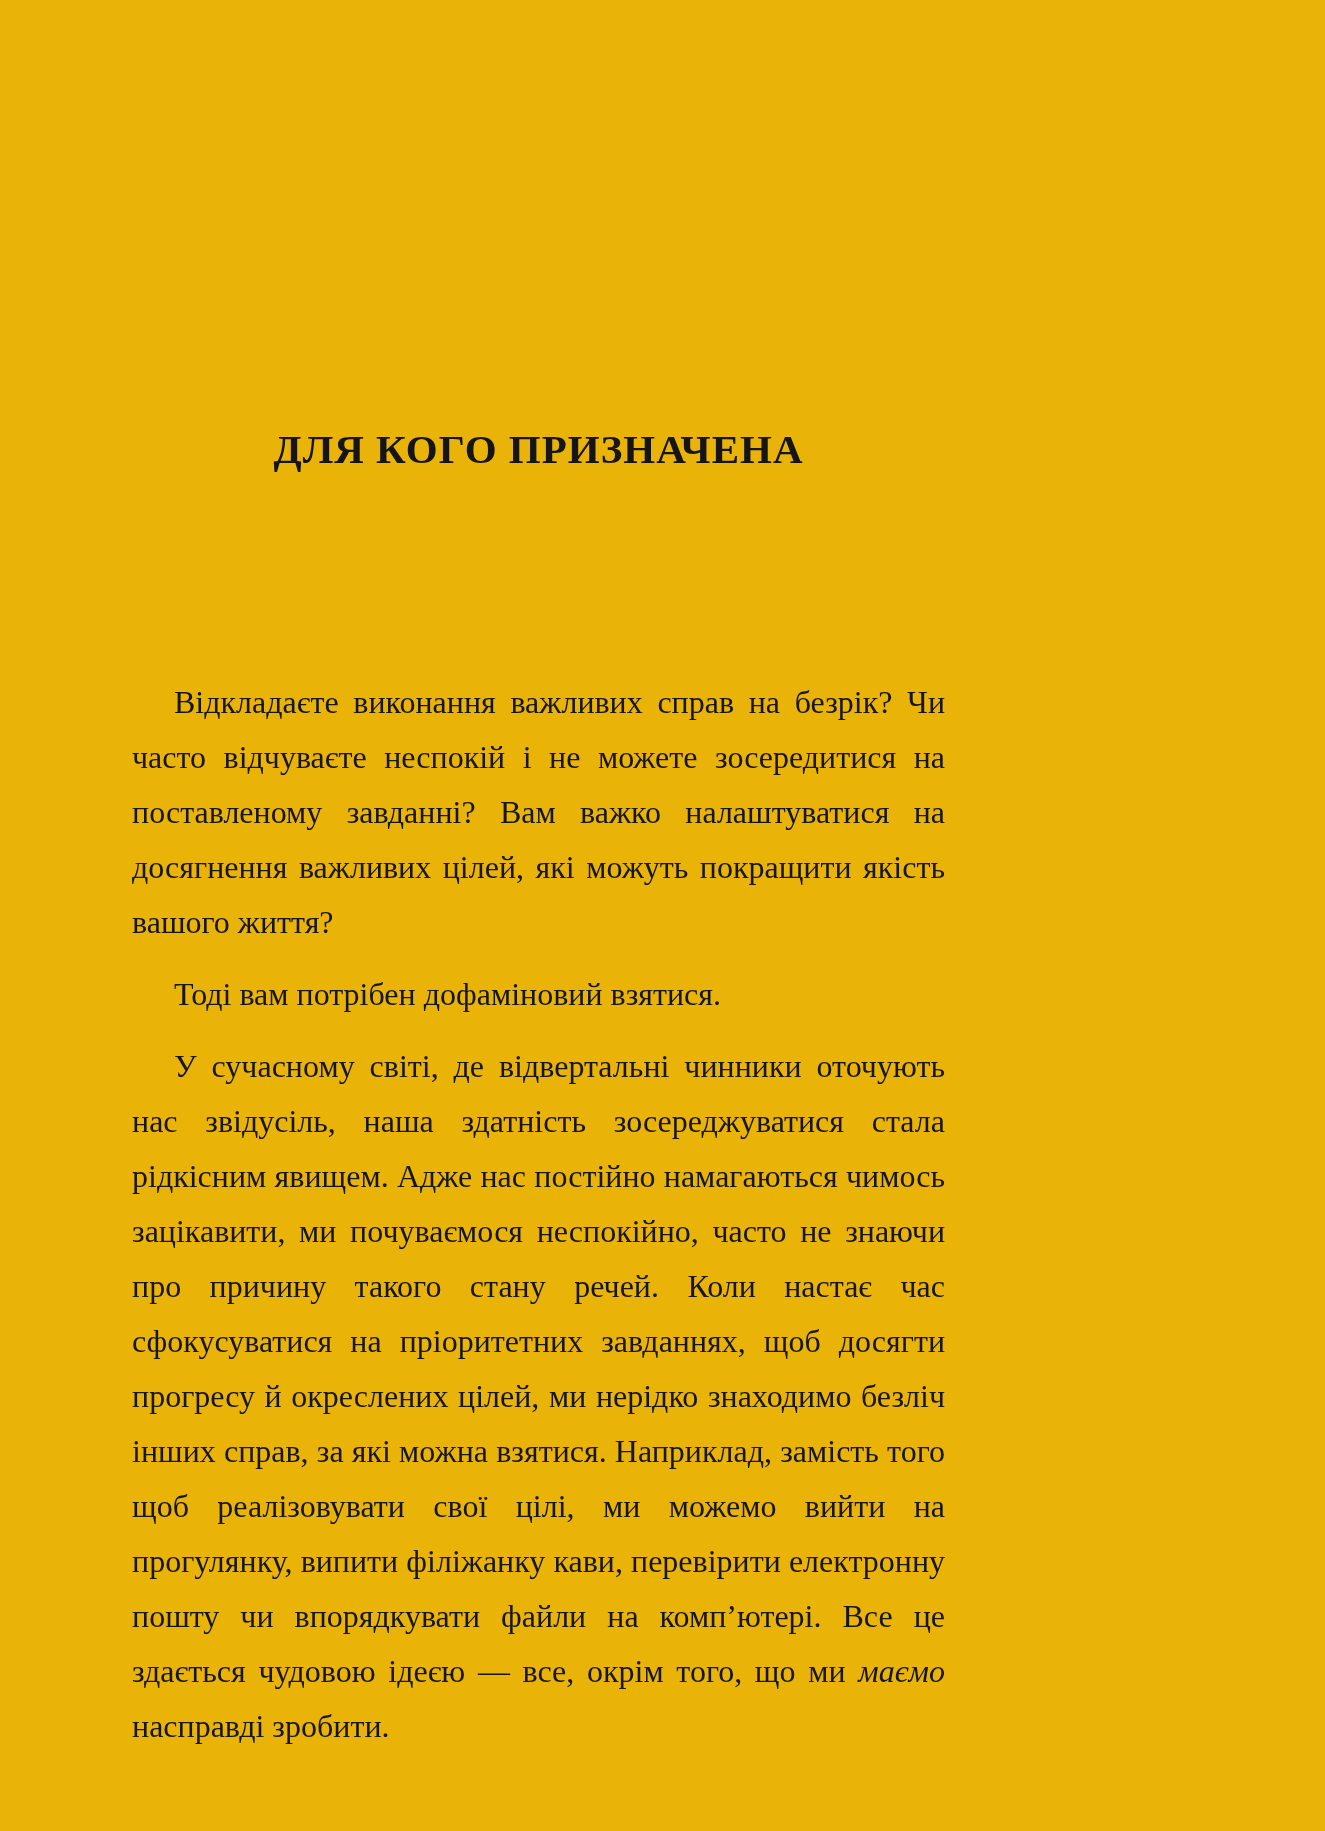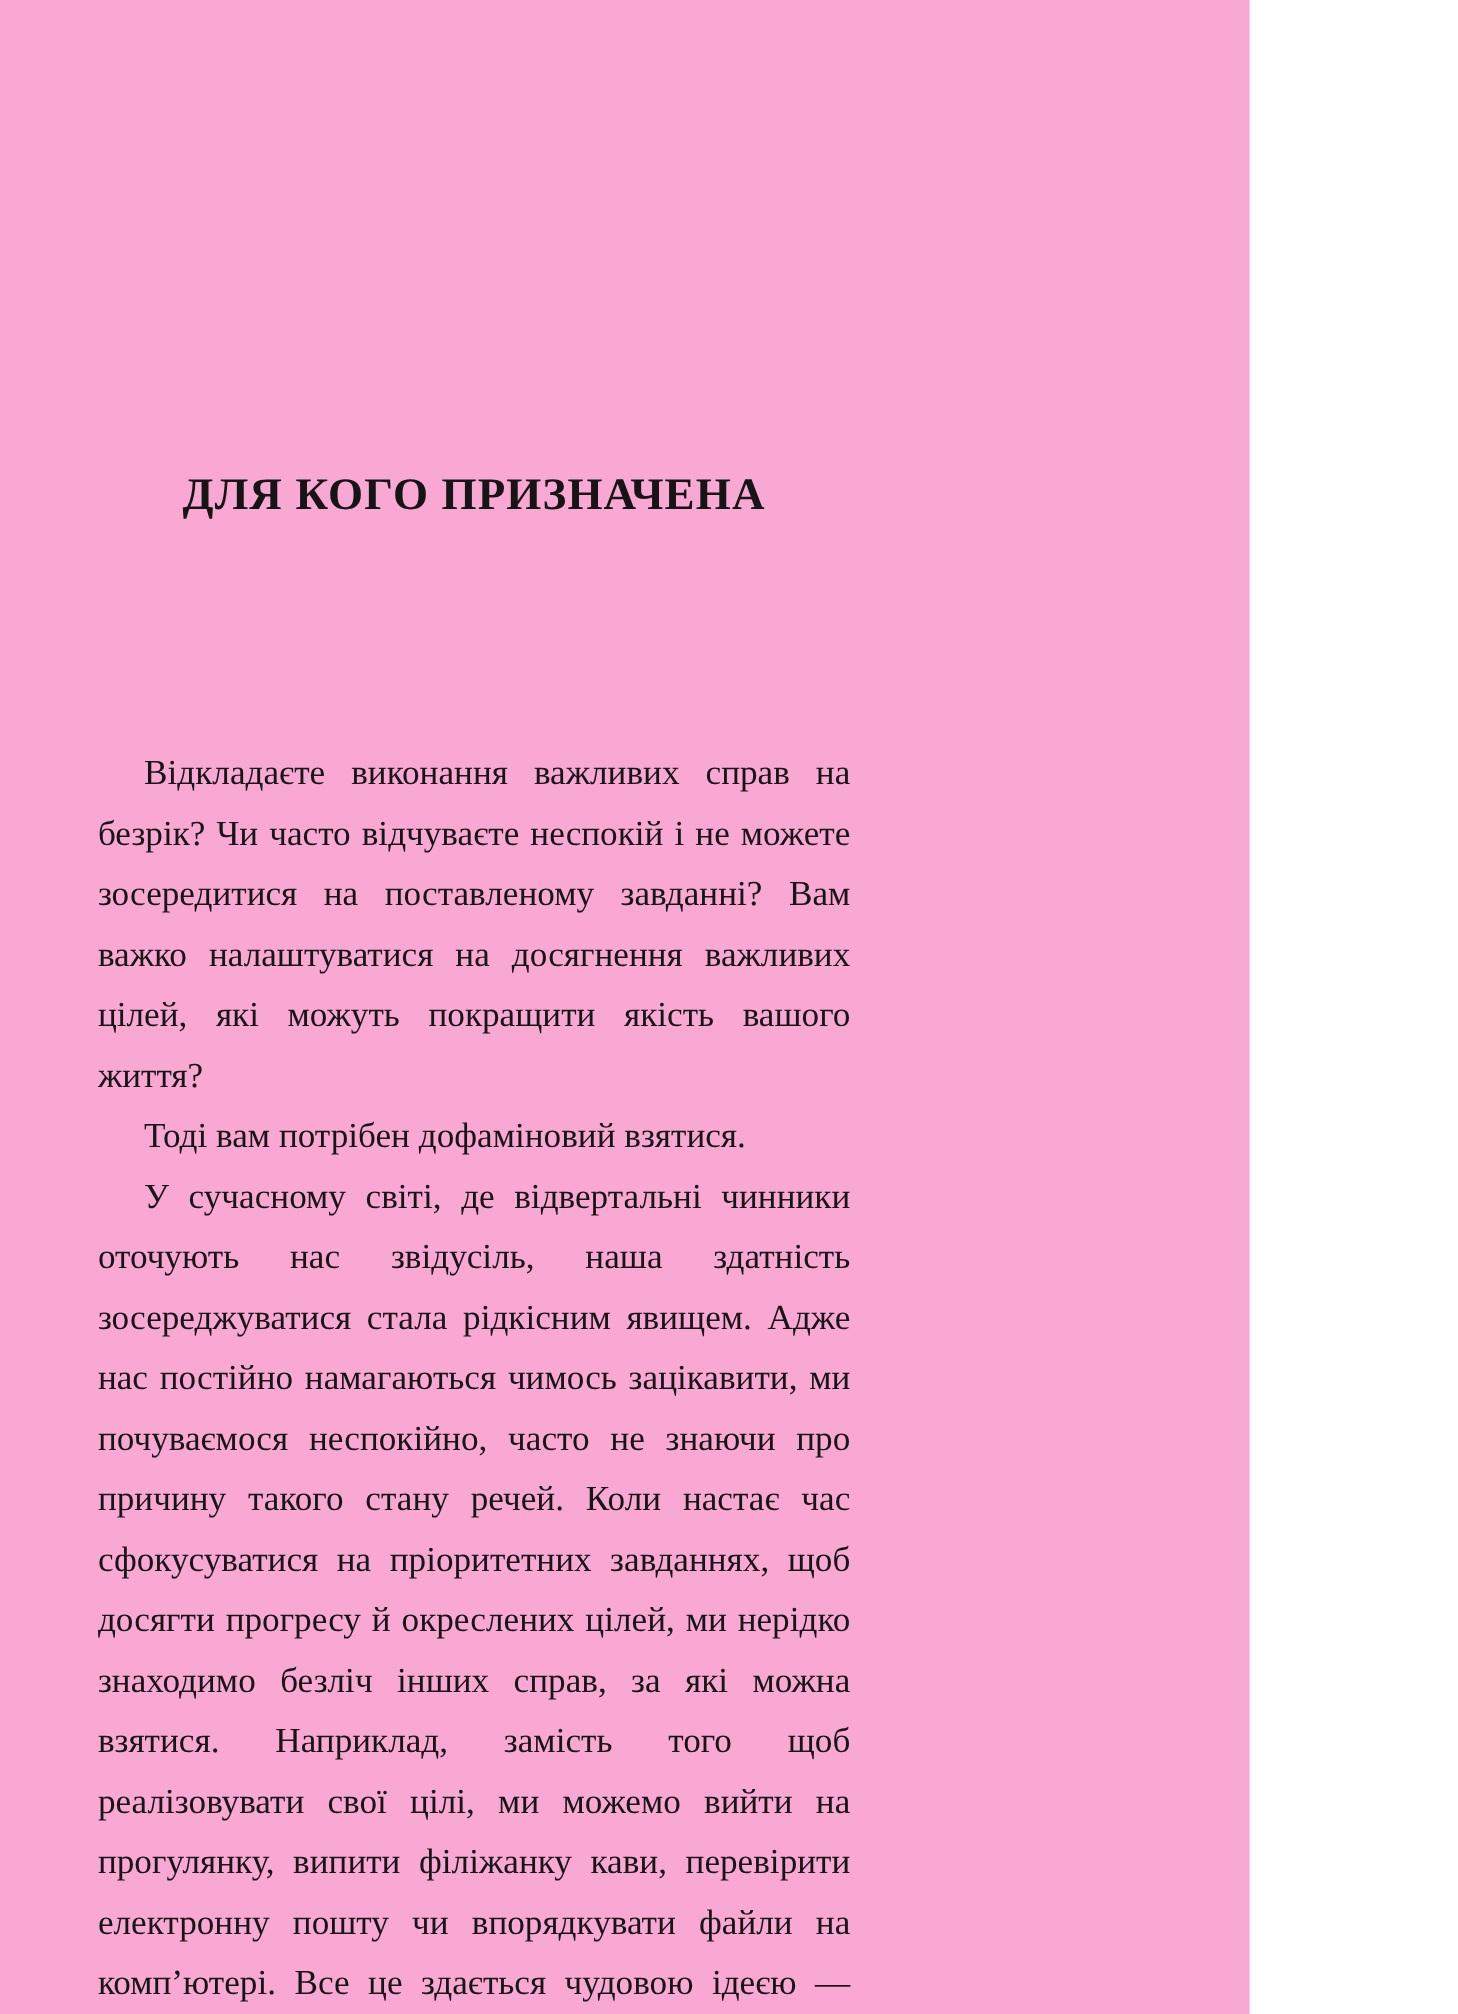--- a/index.html
+++ b/index.html
@@ -7,24 +7,24 @@
     padding: 0;
     background: #ffffff;
   }
   body {
     width: 1325px;
     height: 1831px;
     overflow: hidden;
   }
   .page {
     box-sizing: border-box;
-    width: 1136px;
+    width: 1325px;
     height: 1831px;
-    padding: 418px 363px 0 89px;
-    background: #f9a8d4;
+    padding: 418px 363px 0 115px;
+    background: #eab308;
     color: #161616;
   }
   .chapter-title {
     font-family: "Liberation Serif", serif;
     font-weight: bold;
     font-size: 41px;
     line-height: 62px;
     letter-spacing: 1px;
     text-align: center;
     margin: 0 0 195px 0;
@@ -32,21 +32,21 @@
   }
   .chapter-title .title-line {
     display: block;
   }
   .body-text p {
     font-family: "Liberation Serif", serif;
     font-size: 32px;
     line-height: 55px;
     text-align: justify;
     text-indent: 42px;
-    margin: 0;
+    margin: 17px;
     color: #161616;
   }
   .body-text em {
     font-style: italic;
   }
 </style>
 </head>
 <body>
 
 <div class="page">

